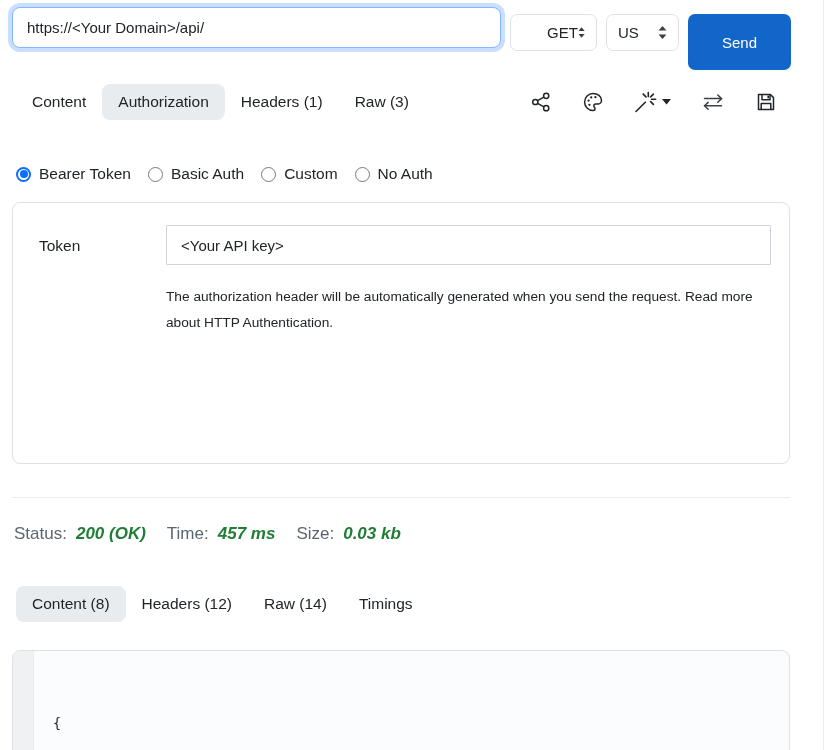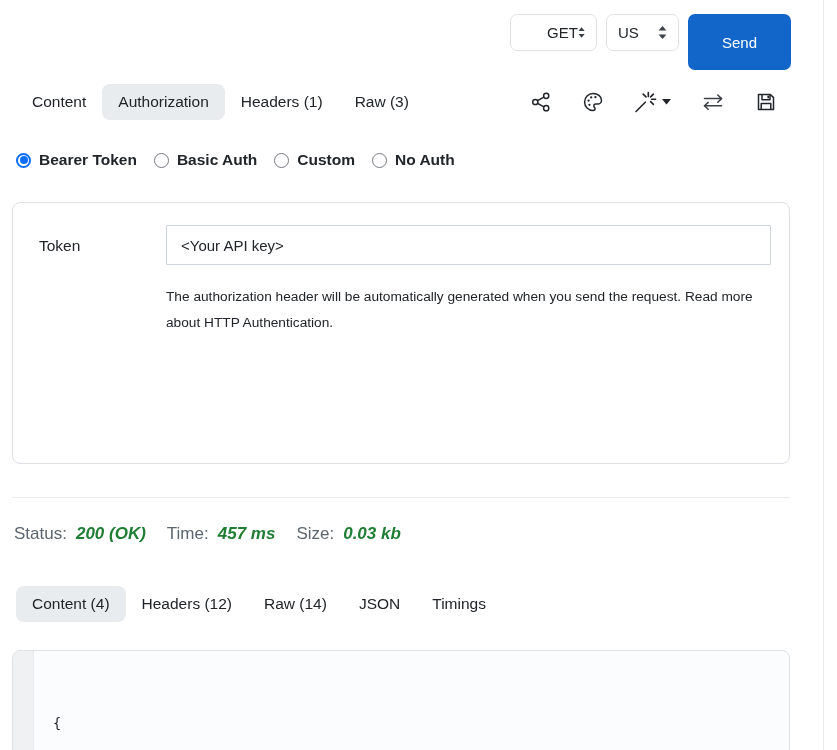--- a/index.html
+++ b/index.html
@@ -28,22 +28,22 @@
   .tab { padding:9px 16px; font-size:15.5px; color:#212529; border-radius:8px;
     cursor:pointer; white-space:nowrap; }
   .tab.active { background:#e9ecef; }
 
   
   .toolbar { position:absolute; left:530px; top:88px; display:flex; gap:30px;
     align-items:center; height:28px; }
   .icon-btn { display:flex; align-items:center; gap:4px; cursor:pointer; }
 
   
-  .auth-row { position:absolute; left:16px; top:151px; display:flex; gap:17px;
-    align-items:flex-end;font-weight:bold; }
+  .auth-row { position:absolute; left:16px; top:165px; display:flex; gap:17px;
+    align-items:flex-end; }
   .auth-item { display:flex; align-items:center; gap:8px; font-size:15.5px;
     cursor:pointer; }
   .radio { width:15px; height:15px; border:1px solid #75797f; border-radius:50%;
     background:#fff; flex:0 0 auto; }
   .radio.checked { border:2px solid #0d6efd; position:relative; }
   .radio.checked::after { content:""; position:absolute; inset:1.5px;
     border-radius:50%; background:#0d6efd; }
 
   
   .panel { position:absolute; left:12px; top:202px; width:778px; height:262px;
@@ -75,20 +75,21 @@
   .scroll-track { position:absolute; left:823px; top:0; width:1px; height:750px;
     background:#ececee; }
 
   svg.ic { display:block; }
 </style>
 </head>
 <body>
 
 <div class="page">
 
+  <input class="url-input" type="text" value="https://&lt;Your Domain&gt;/api/" style="">
   <div class="select method">
     <span>GET</span>
     <svg class="ic" width="9" height="13" viewBox="0 0 9 13">
       <path d="M4.5 0 L8.4 4.6 H0.6 Z" fill="#3a4046"></path>
         <path d="M4.5 13 L8.4 8.4 H0.6 Z" fill="#3a4046"></path>
     </svg>
   </div>
   <div class="select region">
     <span>US</span>
     <svg class="ic" width="9" height="13" viewBox="0 0 9 13">
@@ -188,24 +189,23 @@
   <div class="status-row">
     <span class="lbl">Status:</span>
     <span class="val">200 (OK)</span>
     <span class="lbl">Time:</span>
     <span class="val">457 ms</span>
     <span class="lbl">Size:</span>
     <span class="val">0.03 kb</span>
   </div>
 
   <div class="tabs resp-tabs">
-    <div class="tab active">Content (4)</div>
+    <div class="tab active">Content (8)</div>
     <div class="tab">Headers (12)</div>
     <div class="tab">Raw (14)</div>
-    <div class="tab">JSON</div>
     <div class="tab">Timings</div>
   </div>
 
   <div class="code-block">
     <div class="gutter"></div>
     <div class="code">
       <div class="line"><span>{</span></div>
       
       
     </div>

